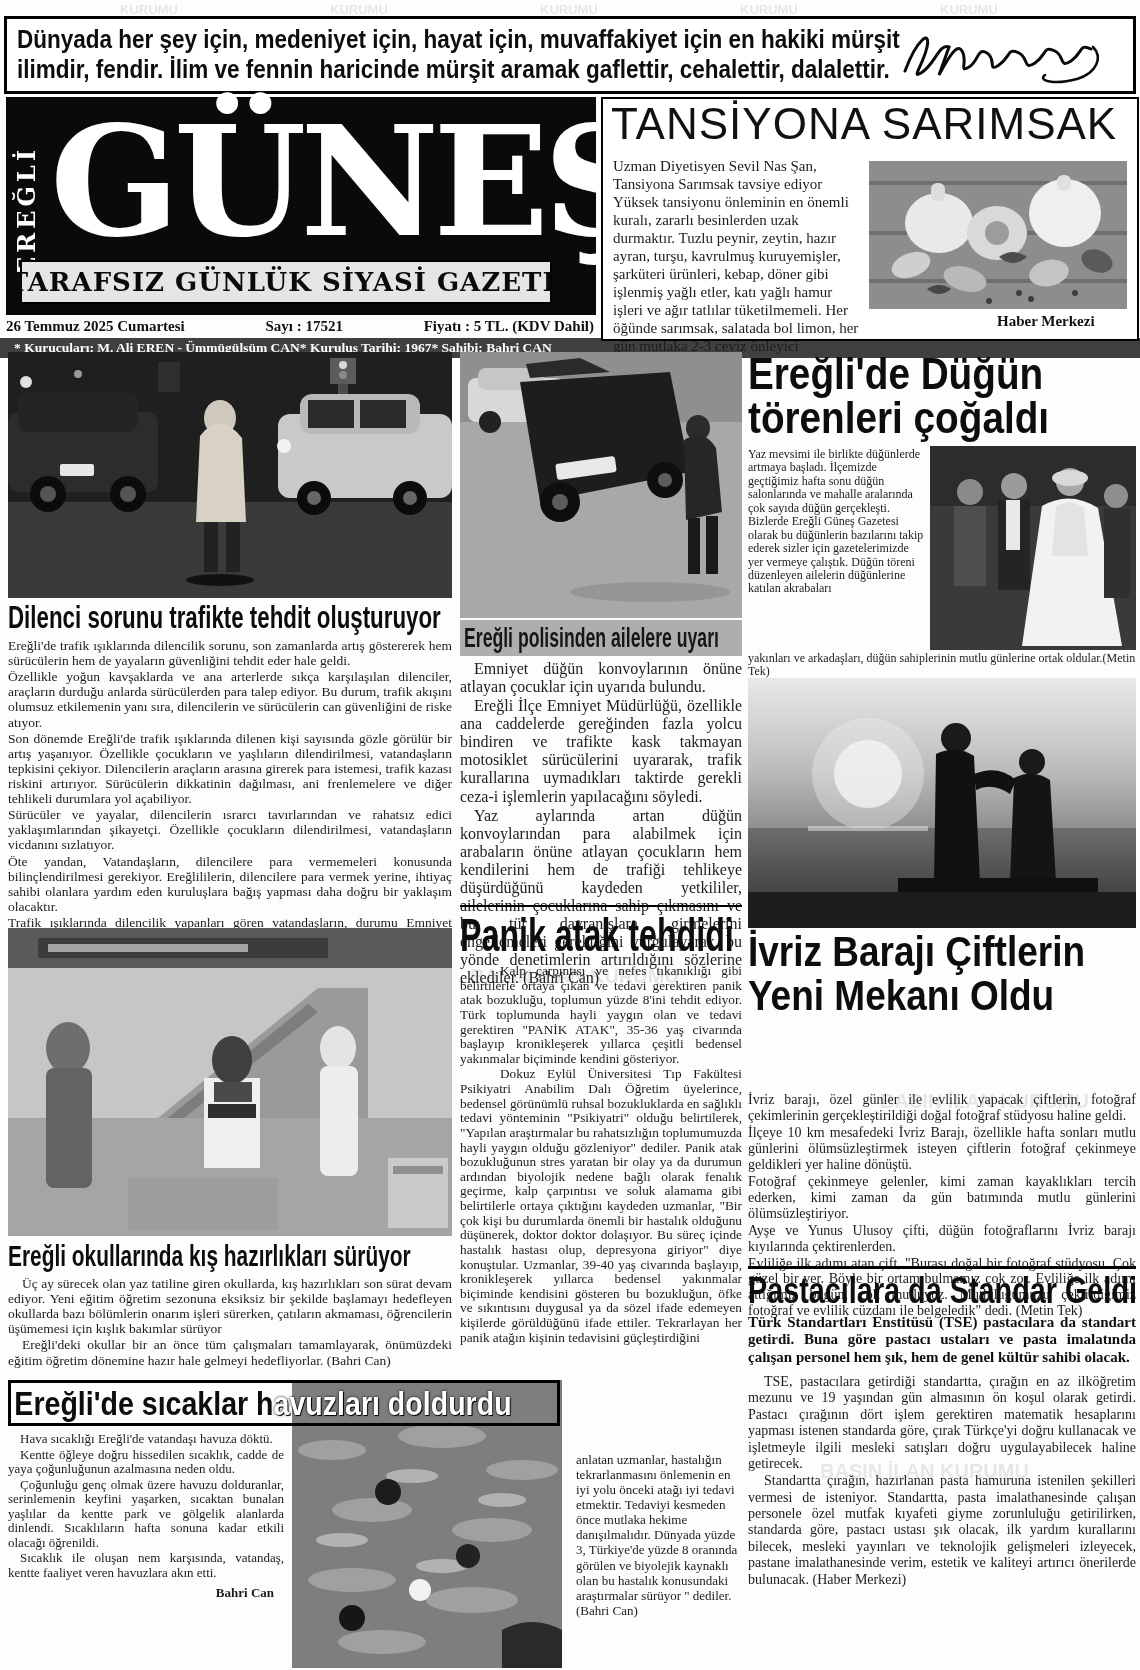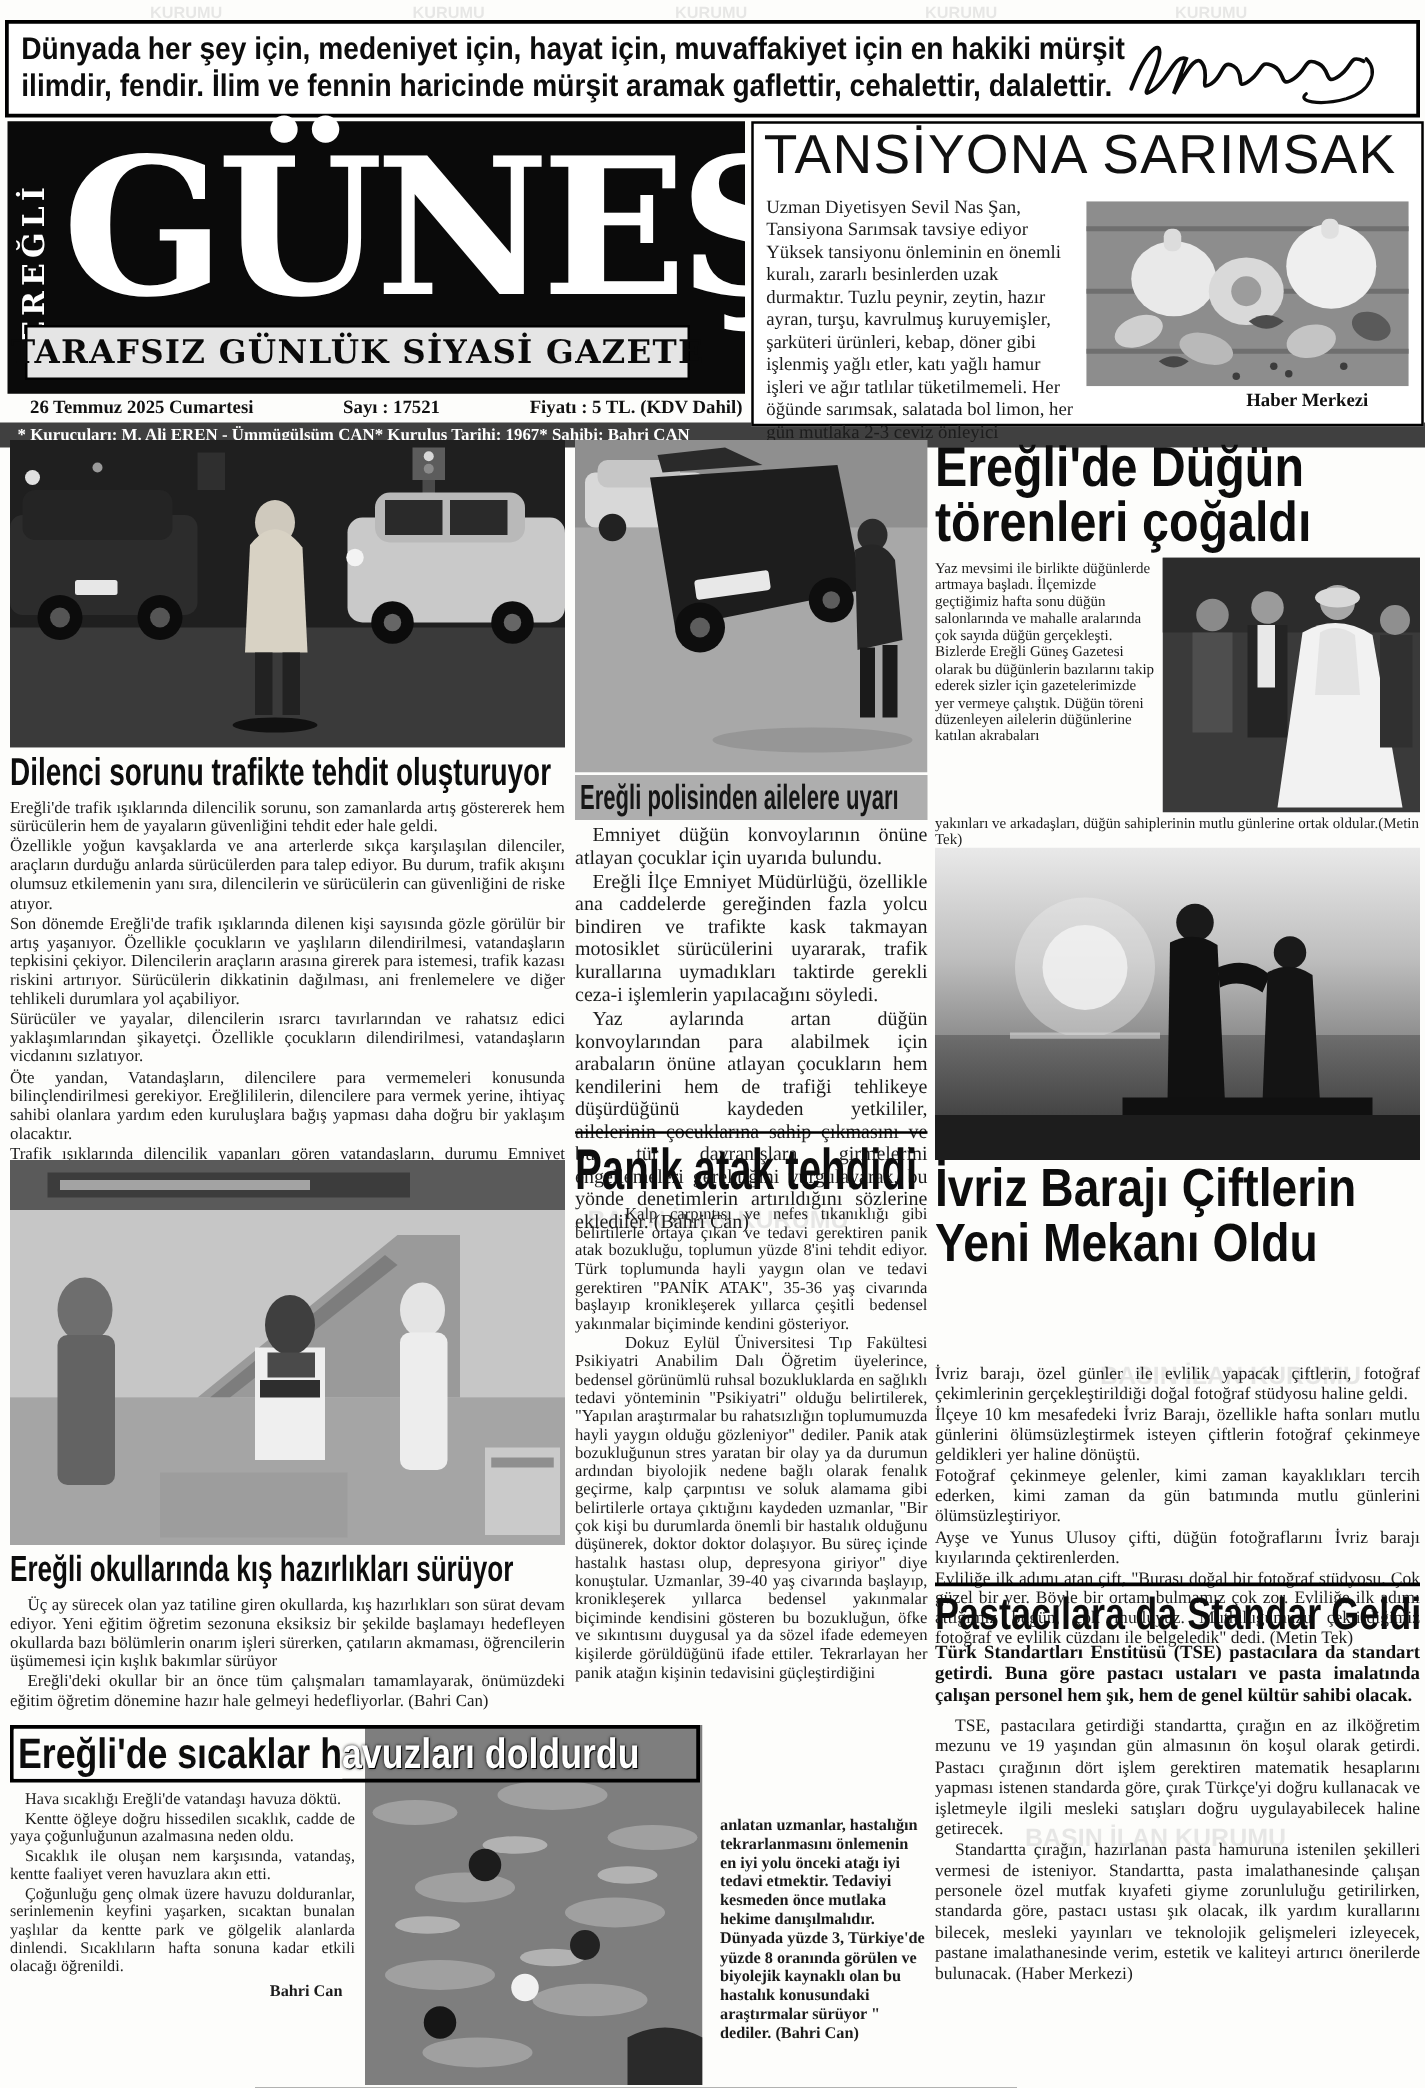--- a/index.html
+++ b/index.html
@@ -47,21 +47,21 @@
                 color:#fff;font-family:'DejaVu Serif',serif;font-weight:bold;font-size:24px;letter-spacing:4px;text-align:center;">EREĞLİ</div>
     <div class="abs" style="left:44px;top:-12px;color:#fff;font-family:'DejaVu Serif',serif;font-weight:bold;
                 font-size:152px;letter-spacing:-6px;line-height:1.28;">GÜNEŞ</div>
     <div class="abs" style="left:14px;top:163px;width:528px;height:40px;background:#e5e5e5;border:2px solid #000;
                 display:flex;align-items:center;justify-content:center;">
       <span style="font-family:'DejaVu Serif',serif;font-weight:bold;font-size:26px;letter-spacing:1px;color:#0a0a0a;white-space:nowrap;">TARAFSIZ GÜNLÜK SİYASİ GAZETE</span>
     </div>
   </div>
   <div class="abs" style="left:6px;top:317px;width:590px;height:20px;display:flex;justify-content:space-between;
               font-weight:bold;font-size:15px;padding-top:1px;">
-    <span style="margin-left:18px;">26 Temmuz 2025 Cumartesi</span>
+    <span style="">26 Temmuz 2025 Cumartesi</span>
     <span>Sayı : 17521</span>
     <span style="margin-right:2px;">Fiyatı : 5 TL. (KDV Dahil)</span>
   </div>
   <div class="abs" style="left:0px;top:338px;width:1140px;height:20px;background:#404040;display:flex;
               justify-content:flex-start;align-items:center;color:#fff;font-weight:bold;font-size:13.5px;padding:0 14px;box-sizing:border-box;">
     <span>* Kurucuları: M. Ali EREN - Ümmügülsüm CAN</span>
     <span>* Kuruluş Tarihi: 1967</span>
     <span>* Sahibi: Bahri CAN</span>
   </div>
 
@@ -196,22 +196,22 @@
               display:flex;align-items:center;">
     <div class="hl" style="font-size:34px;transform:scaleX(.84);display:flex;">
       <span style="background:#fdfdfb;padding-left:4px;">Ereğli'de sıcaklar h</span>
         <span style="color:#fff;text-shadow:0 0 3px #000,1px 1px 0 #000;">avuzları doldurdu</span>
     </div>
   </div>
 
   <div class="abs art" style="left:8px;top:1432px;width:276px;font-size:13px;">
     <p style="text-indent:12px;">Hava sıcaklığı Ereğli'de vatandaşı havuza döktü.</p>
     <p style="text-indent:12px;">Kentte öğleye doğru hissedilen sıcaklık, cadde de yaya çoğunluğunun azalmasına neden oldu.</p>
+    <p style="text-indent:12px;">Çoğunluğu genç olmak üzere havuzu dolduranlar, serinlemenin keyfini yaşarken, sıcaktan bunalan yaşlılar da kentte park ve gölgelik alanlarda dinlendi. Sıcaklıların hafta sonuna kadar etkili olacağı öğrenildi.</p>
     <p style="text-indent:12px;">Sıcaklık ile oluşan nem karşısında, vatandaş, kentte faaliyet veren havuzlara akın etti.</p>
-    <p style="text-indent:12px;">Çoğunluğu genç olmak üzere havuzu dolduranlar, serinlemenin keyfini yaşarken, sıcaktan bunalan yaşlılar da kentte park ve gölgelik alanlarda dinlendi. Sıcaklıların hafta sonuna kadar etkili olacağı öğrenildi.</p>
     <p class="byline" style="margin-top:6px;margin-right:10px;">Bahri Can</p>
   </div>
 
   <svg class="abs" style="left:460px;top:352px;" width="282" height="266" viewBox="0 0 282 266">
     <rect width="282" height="266" fill="#a8a8a8"></rect>
     <rect y="0" width="282" height="70" fill="#8f8f8f"></rect>
     <rect x="8" y="26" width="96" height="44" rx="8" fill="#d8d8d8"></rect>
     <rect x="18" y="16" width="66" height="22" rx="8" fill="#c6c6c6"></rect>
     <circle cx="30" cy="70" r="11" fill="#222"></circle>
       <circle cx="84" cy="70" r="11" fill="#222"></circle>
@@ -241,21 +241,21 @@
 
   <div class="abs" style="left:460px;top:905px;width:282px;border-top:2px solid #000;"></div>
 
   <div class="abs hl" style="left:460px;top:908px;font-size:46px;transform:scaleX(.70);">Panik atak tehdidi</div>
 
   <div class="abs art ind" style="left:460px;top:964px;width:282px;font-size:13.3px;line-height:1.1;">
     <p style="text-indent:40px;">Kalp çarpıntısı ve nefes tıkanıklığı gibi belirtilerle ortaya çıkan ve tedavi gerektiren panik atak bozukluğu, toplumun yüzde 8'ini tehdit ediyor. Türk toplumunda hayli yaygın olan ve tedavi gerektiren "PANİK ATAK", 35-36 yaş civarında başlayıp kronikleşerek yıllarca çeşitli bedensel yakınmalar biçiminde kendini gösteriyor.</p>
     <p style="text-indent:40px;">Dokuz Eylül Üniversitesi Tıp Fakültesi Psikiyatri Anabilim Dalı Öğretim üyelerince, bedensel görünümlü ruhsal bozukluklarda en sağlıklı tedavi yönteminin "Psikiyatri" olduğu belirtilerek, "Yapılan araştırmalar bu rahatsızlığın toplumumuzda hayli yaygın olduğu gözleniyor" dediler. Panik atak bozukluğunun stres yaratan bir olay ya da durumun ardından biyolojik nedene bağlı olarak fenalık geçirme, kalp çarpıntısı ve soluk alamama gibi belirtilerle ortaya çıktığını kaydeden uzmanlar, "Bir çok kişi bu durumlarda önemli bir hastalık olduğunu düşünerek, doktor doktor dolaşıyor. Bu süreç içinde hastalık hastası olup, depresyona giriyor" diye konuştular. Uzmanlar, 39-40 yaş civarında başlayıp, kronikleşerek yıllarca bedensel yakınmalar biçiminde kendisini gösteren bu bozukluğun, öfke ve sıkıntısını duygusal ya da sözel ifade edemeyen kişilerde görüldüğünü ifade ettiler. Tekrarlayan her panik atağın kişinin tedavisini güçleştirdiğini</p>
   </div>
 
-  <div class="abs art" style="left:576px;top:1452px;width:166px;font-size:13px;line-height:1.16;text-align:left;font-weight:bold;">
+  <div class="abs art" style="left:576px;top:1452px;width:166px;font-size:13px;line-height:1.16;text-align:left;">
     <p>anlatan uzmanlar, hastalığın tekrarlanmasını önlemenin en iyi yolu önceki atağı iyi tedavi etmektir. Tedaviyi kesmeden önce mutlaka hekime danışılmalıdır. Dünyada yüzde 3, Türkiye'de yüzde 8 oranında görülen ve biyolejik kaynaklı olan bu hastalık konusundaki araştırmalar sürüyor " dediler. (Bahri Can)</p>
   </div>
 
   <div class="abs hl" style="left:748px;top:352px;font-size:45px;transform:scaleX(.86);line-height:.98;">
     <div>Ereğli'de Düğün</div>
     <div>törenleri çoğaldı</div>
   </div>
 
   <div class="abs" style="left:748px;top:448px;width:176px;font-size:12px;line-height:1.12;text-align:left;color:#1c1c1c;">Yaz mevsimi ile birlikte düğünlerde artmaya başladı. İlçemizde geçtiğimiz hafta sonu düğün salonlarında ve mahalle aralarında çok sayıda düğün gerçekleşti. Bizlerde Ereğli Güneş Gazetesi olarak bu düğünlerin bazılarını takip ederek sizler için gazetelerimizde yer vermeye çalıştık. Düğün töreni düzenleyen ailelerin düğünlerine katılan akrabaları</div>
   <div class="abs" style="left:748px;top:652px;width:388px;font-size:12px;line-height:1.12;text-align:left;color:#1c1c1c;">yakınları ve arkadaşları, düğün sahiplerinin mutlu günlerine ortak oldular.(Metin Tek)</div>

